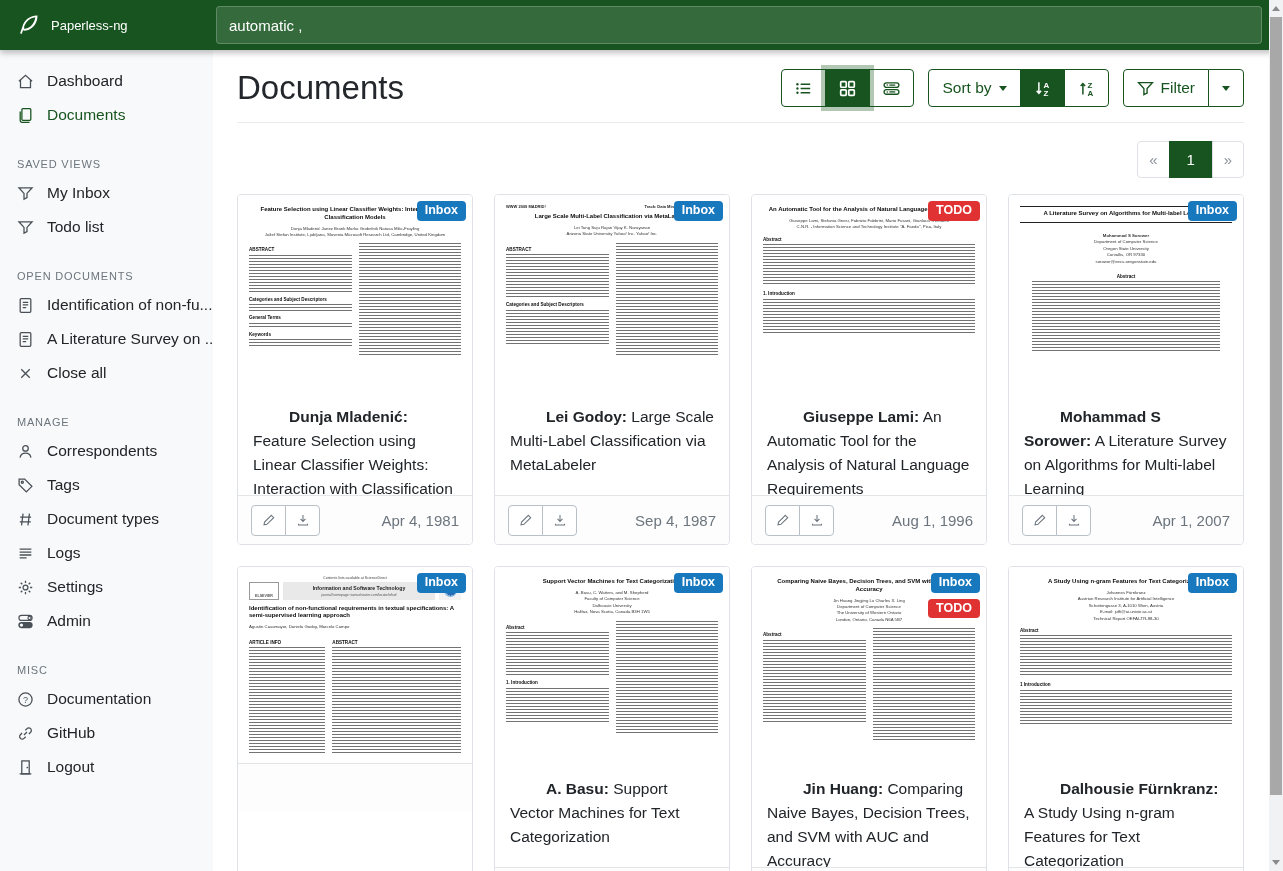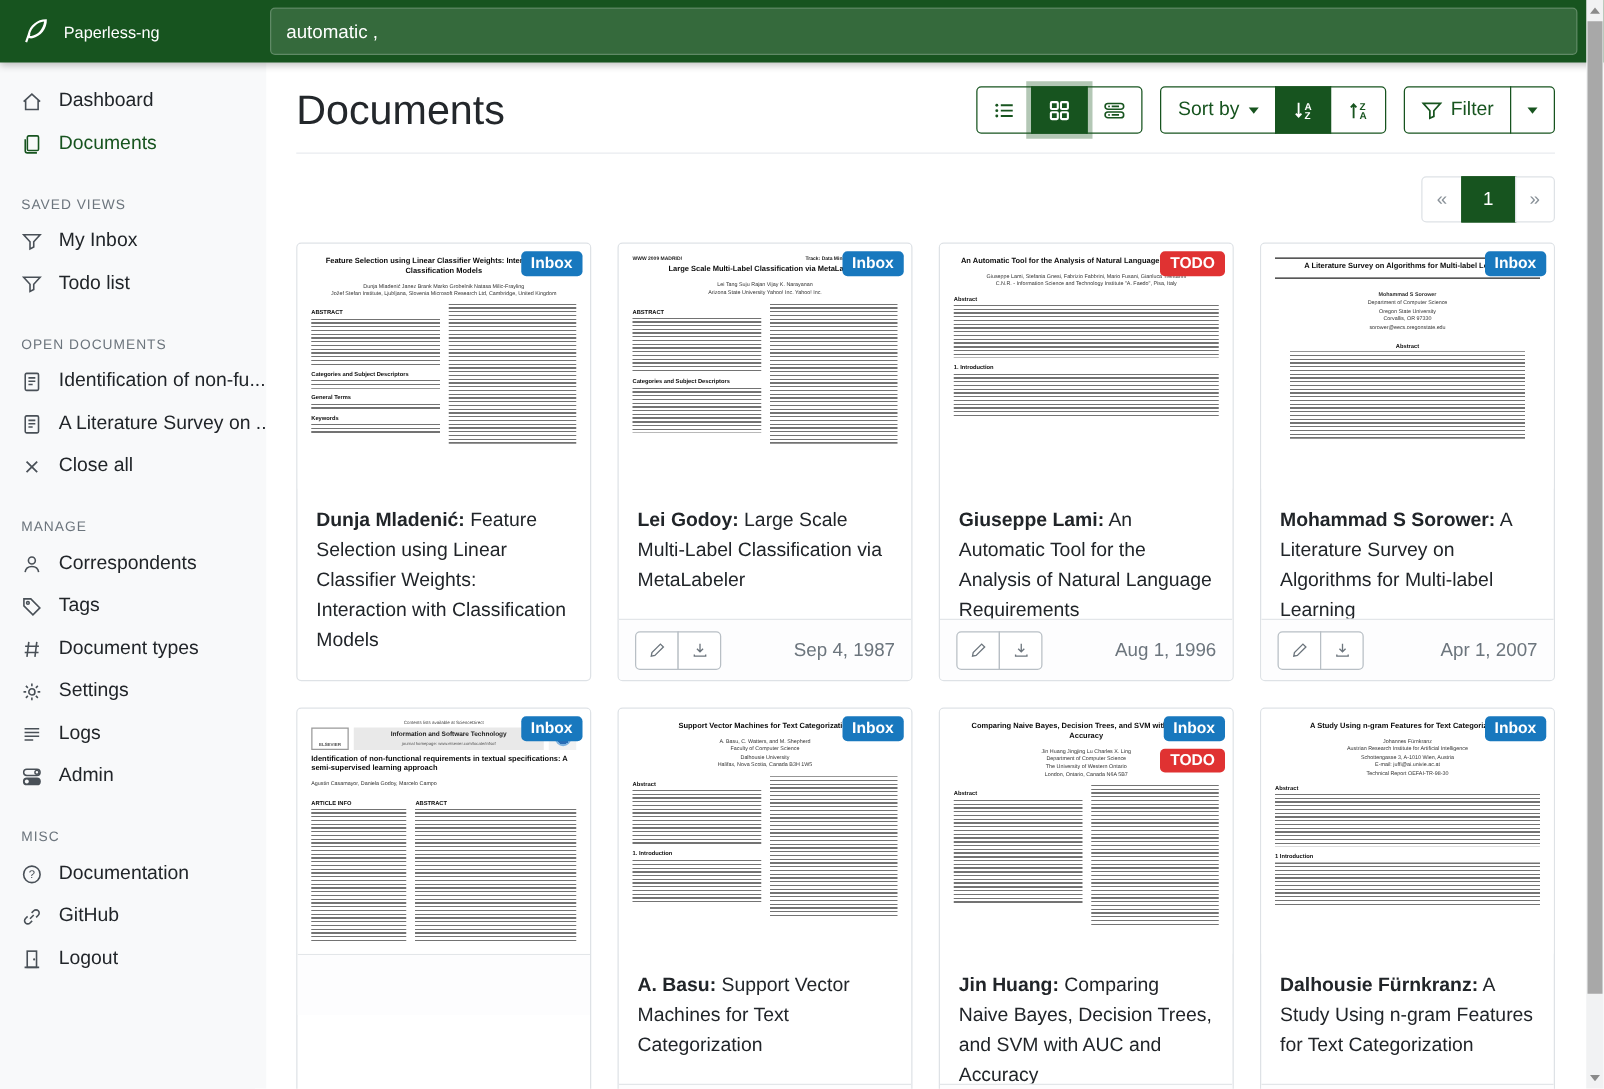--- a/index.html
+++ b/index.html
@@ -81,21 +81,21 @@
     height:351px; background:#fff; border:1px solid #dee2e6; border-radius:4px;
     display:flex; flex-direction:column; overflow:hidden;
   }
   .thumb { position:relative; height:196px; flex:0 0 196px; background:#fff; overflow:hidden; cursor:pointer; }
   .thumb-inner { padding:9px 11px 0; height:100%; overflow:hidden; color:#111; }
   .badges { position:absolute; top:6px; right:6px; display:flex; flex-direction:column; align-items:flex-end; gap:6px; }
   .badge { color:#fff; font-size:12.5px; font-weight:700; padding:3px 8px 4px; border-radius:4px; cursor:pointer; line-height:1; }
 
   .card-body { flex:1; padding:14px 15px 6px; overflow:hidden; }
   .doc-title { font-size:15.5px; line-height:1.55; color:#212529; cursor:pointer; }
-  .doc-title .corr { font-weight:700; }
+  .doc-title .corr { font-weight:700;margin-left:36px; }
   .card-footer {
     flex:0 0 49px; border-top:1px solid #e3e6e9; background:#fdfdfe;
     display:flex; align-items:center; justify-content:space-between; padding:0 13px;
   }
   .mini-group { display:inline-flex; }
   .btn-mini {
     width:35px; height:31px; background:#fff; border:1px solid #b8bfc5; color:#6c757d;
     display:inline-flex; align-items:center; justify-content:center; cursor:pointer; margin-left:-1px;
   }
   .btn-mini:first-child { border-radius:4px 0 0 4px; margin-left:0; }
@@ -236,33 +236,33 @@
       <span class="icn">
         <svg viewBox="0 0 16 16" fill="none" stroke="currentColor" stroke-width="1.2">
           <path d="M5.7 2.4L4.3 13.6M11.7 2.4l-1.4 11.2M2.9 5.7h10.4M2.6 10.3H13"></path>
         </svg>
       </span>
       <span>Document types</span>
     </div>
     <div class="side-item">
       <span class="icn">
         <svg viewBox="0 0 16 16" fill="none" stroke="currentColor" stroke-width="1.2">
+          <path d="M2.5 3.8h11M2.5 6.6h11M2.5 9.4h11M2.5 12.2h6.5"></path>
+        </svg>
+      </span>
+      <span>Logs</span>
+    </div>
+    <div class="side-item">
+      <span class="icn">
+        <svg viewBox="0 0 16 16" fill="none" stroke="currentColor" stroke-width="1.2">
           <circle cx="8" cy="8" r="2.3"></circle>
           <path d="M8 1.7v2M8 12.3v2M1.7 8h2M12.3 8h2M3.5 3.5L5 5M11 11l1.5 1.5M12.5 3.5L11 5M5 11l-1.5 1.5"></path>
         </svg>
       </span>
       <span>Settings</span>
-    </div>
-    <div class="side-item">
-      <span class="icn">
-        <svg viewBox="0 0 16 16" fill="none" stroke="currentColor" stroke-width="1.2">
-          <path d="M2.5 3.8h11M2.5 6.6h11M2.5 9.4h11M2.5 12.2h6.5"></path>
-        </svg>
-      </span>
-      <span>Logs</span>
     </div>
     <div class="side-item">
       <span class="icn">
         <svg viewBox="0 0 16 16" fill="none" stroke="currentColor" stroke-width="1.1">
           <rect x="1.8" y="2.2" width="12.4" height="4.8" rx="2.4"></rect>
           <circle cx="11.8" cy="4.6" r="1.5"></circle>
           <rect x="1.8" y="9" width="12.4" height="4.8" rx="2.4" fill="currentColor"></rect>
           <circle cx="4.2" cy="11.4" r="1.5" fill="#f8f9fa" stroke="none"></circle>
         </svg>
       </span>
@@ -414,20 +414,39 @@
       <div class="badges">
             <div class="badge" style="background: rgb(24, 120, 190);">Inbox</div>
           </div>
     </div>
     <div class="card-body">
       <div class="doc-title">
         <span class="corr">Dunja Mladenić:</span>
         <span class="rest"> Feature Selection using Linear Classifier Weights: Interaction with Classification Models</span>
       </div>
     </div>
+    <div class="card-footer">
+      <div class="mini-group">
+        <button class="btn-mini">
+          <span style="display:inline-flex">
+            <svg viewBox="0 0 16 16" fill="none" stroke="currentColor" stroke-width="1.2" width="14" height="14">
+                  <path d="M10.7 2.6l2.7 2.7L5.6 13l-3.3.6.6-3.3 7.8-7.7z"></path>
+                </svg>
+          </span>
+        </button>
+        <button class="btn-mini">
+          <span style="display:inline-flex">
+            <svg viewBox="0 0 16 16" fill="none" stroke="currentColor" stroke-width="1.2" width="14" height="14">
+                  <path d="M8 2.2v7.2M5.2 6.8L8 9.6l2.8-2.8M2.8 12.2v1.4h10.4v-1.4"></path>
+                </svg>
+          </span>
+        </button>
+      </div>
+      <span class="doc-date">Apr 4, 1981</span>
+    </div>
   </div>
 
   <div class="card">
     <div class="thumb">
           <div class="thumb-inner">
             <div class="t-head">
               <div class="">WWW 2009 MADRID!</div>
               <div class="">Track: Data Mining / Session: Learning</div>
             </div>
             <div class="t-title">Large Scale Multi-Label Classification via MetaLabeler</div>

